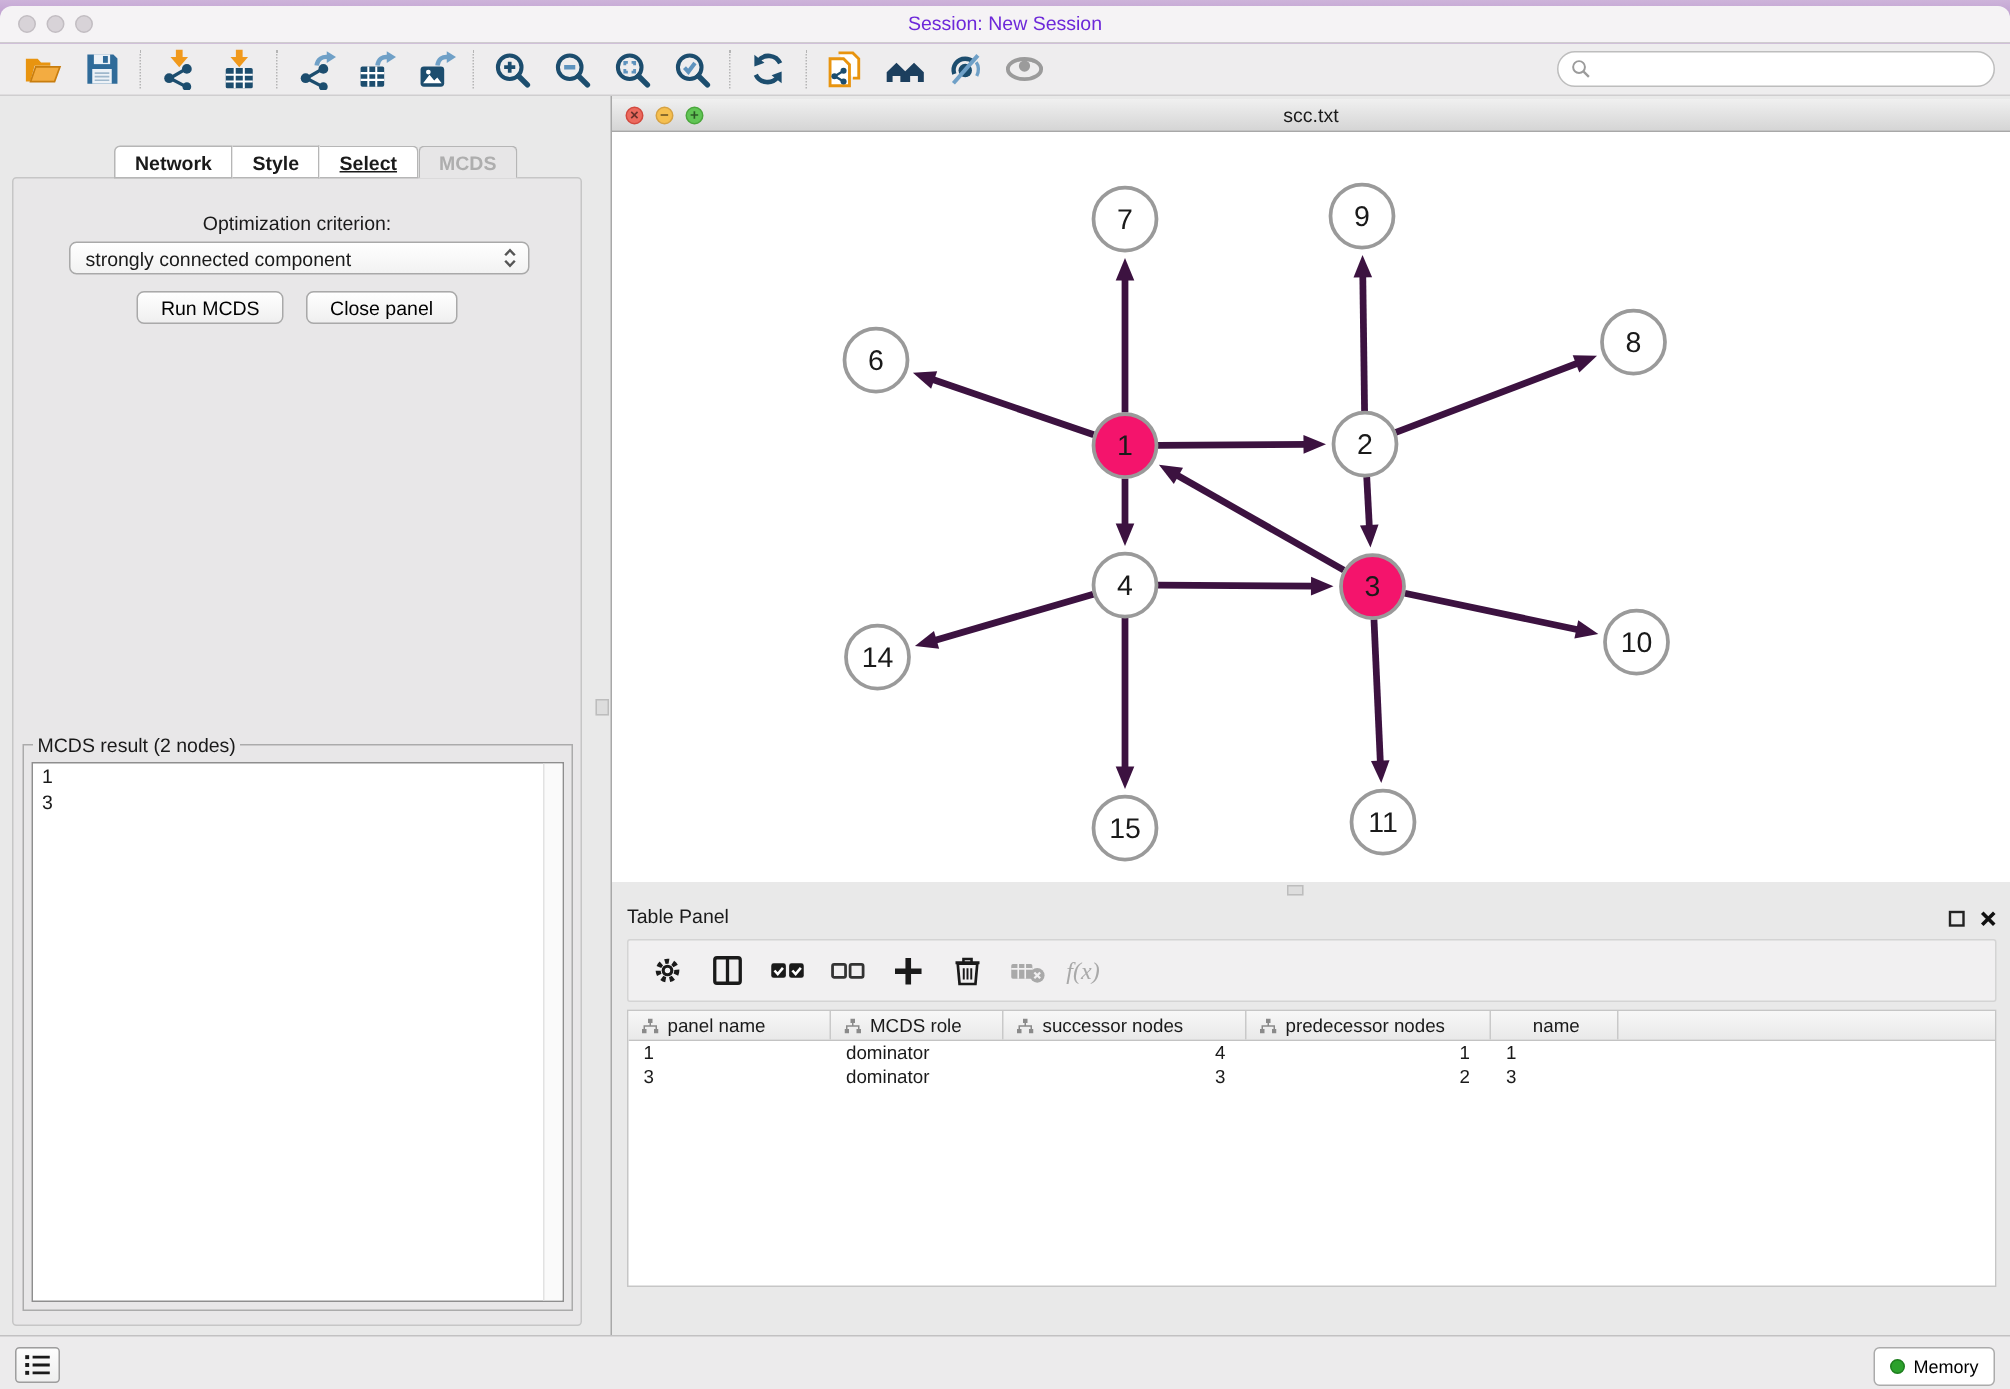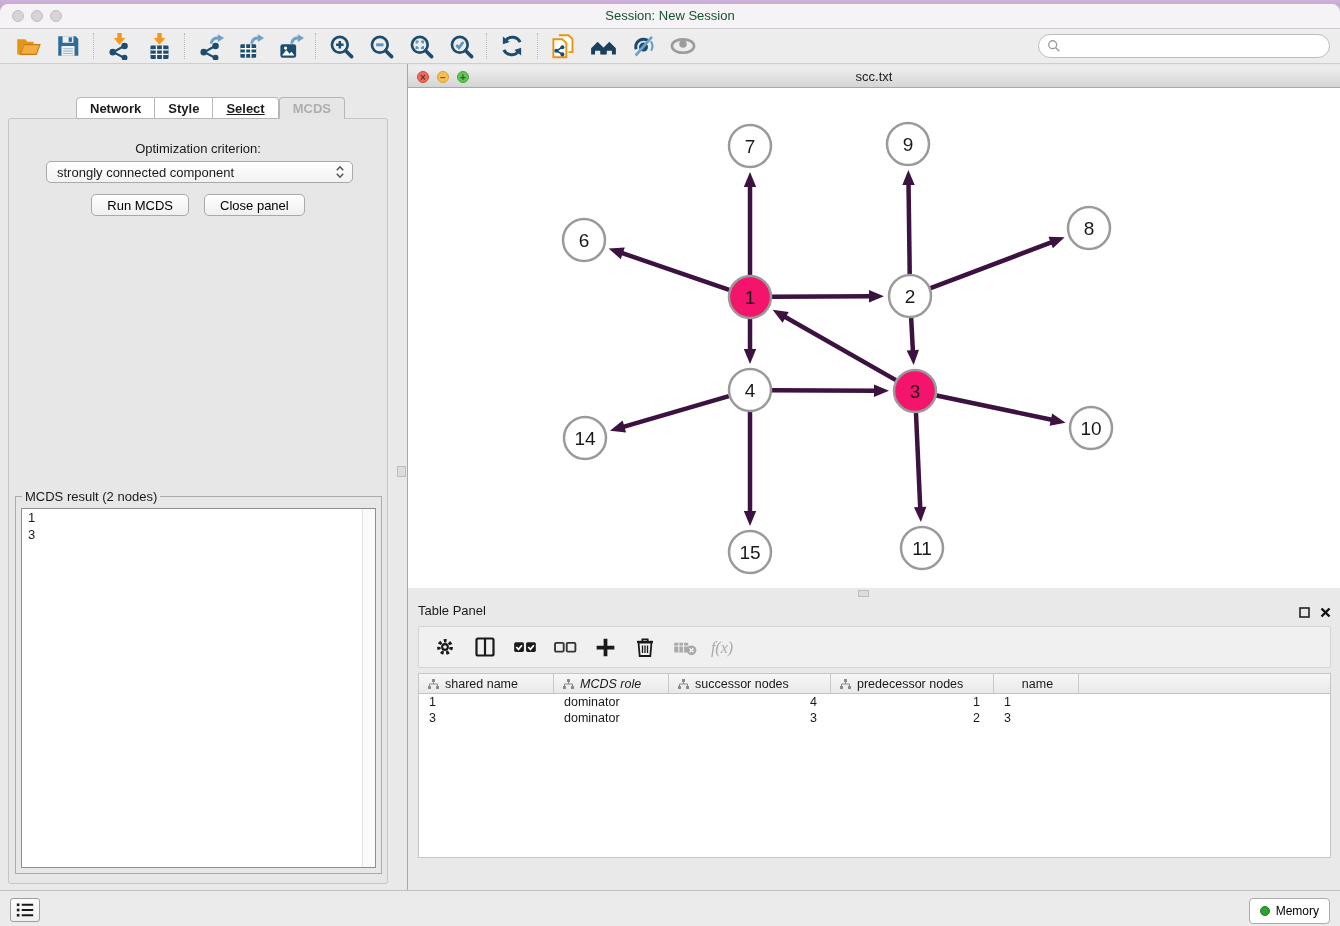--- a/index.html
+++ b/index.html
@@ -5,21 +5,21 @@
   * { margin:0; padding:0; box-sizing:border-box; }
   html,body { width:1340px; height:926px; }
   body { font-family:"Liberation Sans", sans-serif; font-size:13px; color:#1a1a1a; background:#E9E9E9; overflow:hidden; }
   #app { position:absolute; inset:0; width:1340px; height:926px; }
 
   
   #purple-top { position:absolute; left:0; top:0; width:1340px; height:30px; background:linear-gradient(#cdb3da,#a87fbe); }
   #titlebar { position:absolute; left:0; top:4px; width:1340px; height:25px; background:#F5F3F5; border-radius:8px 8px 0 0; border-bottom:1px solid #CFCCCF; }
   .tl-gray { position:absolute; top:6px; width:12px; height:12px; border-radius:50%; background:#D8D3D8; border:1px solid #C2BDC2; }
   #titlebar .t1{left:12px} #titlebar .t2{left:31px} #titlebar .t3{left:50px}
-  #app-title { position:absolute; left:0; right:0; top:4px; text-align:center; color:#14532d; font-size:13px; }
+  #app-title { position:absolute; left:0; right:0; top:4px; text-align:center; color:#6d28d9; font-size:13px; }
 
   
   #toolbar { position:absolute; left:0; top:29px; width:1340px; height:35px; background:#EEEDEE; border-bottom:1px solid #CFCECF; display:flex; align-items:center; padding-left:8px; }
   .tb-btn { width:40px; height:30px; display:flex; align-items:center; justify-content:center; background:transparent; border:none; cursor:pointer; }
   .tb-sep { width:1px; height:26px; margin:0 5px; border-left:1px dotted #B5B5B5; }
   #search-box { position:absolute; right:10px; top:5px; width:292px; height:24px; background:#fff; border:1px solid #BDBDBD; border-radius:12px; display:flex; align-items:center; padding-left:8px; }
   #search-box input { border:none; outline:none; flex:1; font-size:13px; font-family:"Liberation Sans",sans-serif; background:transparent; height:20px; }
 
   
   #main { position:absolute; left:0; top:64px; width:1340px; height:826px; background:#E9E9E9; }
@@ -433,23 +433,23 @@
           <div id="thead">
               <div class="th" style="width: 135px;">
                 <svg width="11" height="10" viewBox="0 0 11 10">
                   <g fill="#8a8a8a" stroke="#8a8a8a">
                     <rect x="4" y="0" width="3" height="3" stroke="none"></rect>
                     <rect x="0" y="7" width="3" height="3" stroke="none"></rect>
                     <rect x="8" y="7" width="3" height="3" stroke="none"></rect>
                     <path d="M5.5 3v2M1.5 7V5h8v2" fill="none" stroke-width="1"></path>
                   </g>
                 </svg>
-                <span>shared name</span>
-              </div>
-              <div class="th" style="width: 115px; font-style: italic;">
+                <span>panel name</span>
+              </div>
+              <div class="th" style="width: 115px;">
                 <svg width="11" height="10" viewBox="0 0 11 10">
                   <g fill="#8a8a8a" stroke="#8a8a8a">
                     <rect x="4" y="0" width="3" height="3" stroke="none"></rect>
                     <rect x="0" y="7" width="3" height="3" stroke="none"></rect>
                     <rect x="8" y="7" width="3" height="3" stroke="none"></rect>
                     <path d="M5.5 3v2M1.5 7V5h8v2" fill="none" stroke-width="1"></path>
                   </g>
                 </svg>
                 <span>MCDS role</span>
               </div>

